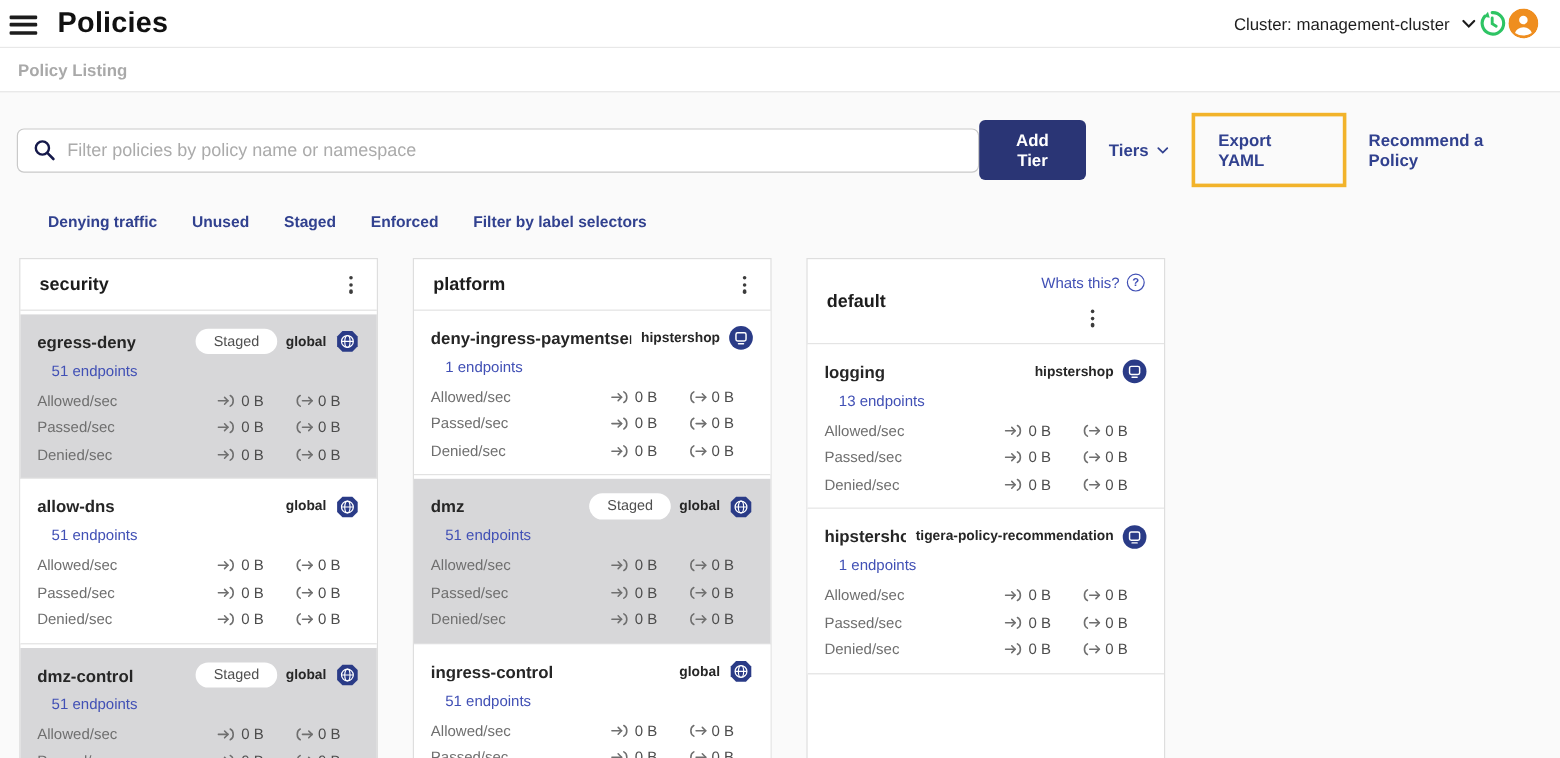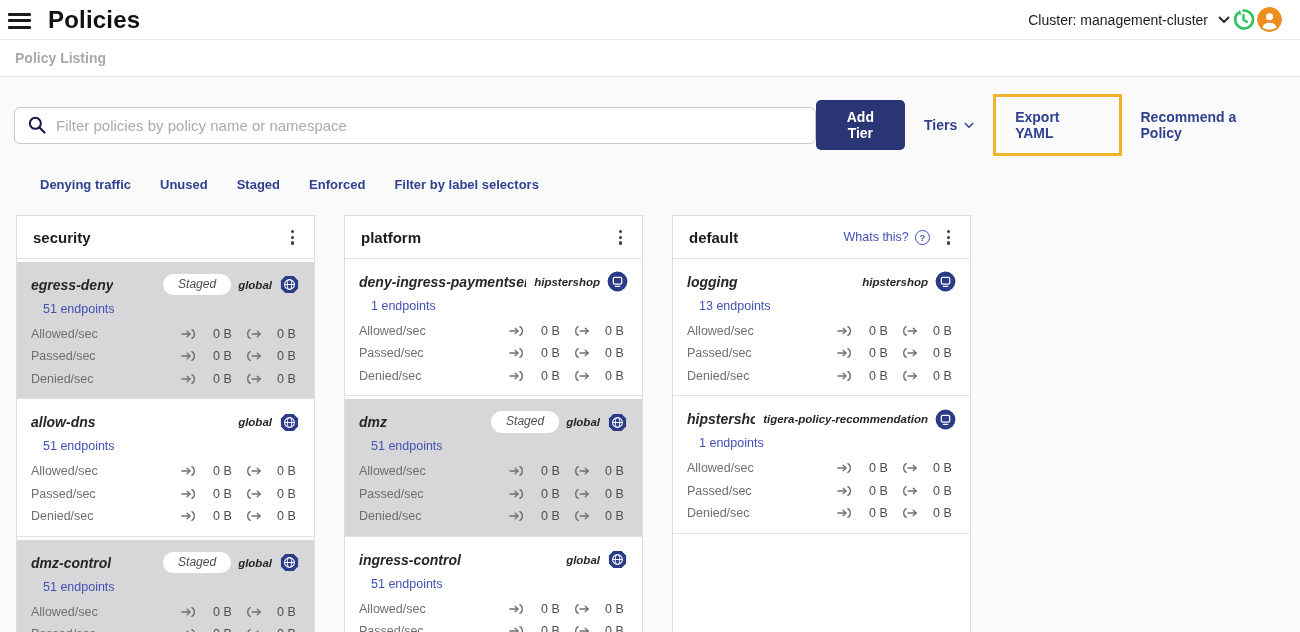--- a/index.html
+++ b/index.html
@@ -60,42 +60,42 @@
 
   .filters{display:flex;align-items:flex-end;gap:29px;padding:0 40px;margin-top:21px;}
   .filter-link{color:var(--c-link);font-size:13px;font-weight:600;cursor:pointer;}
 
   
   .board{display:flex;gap:29px;padding:23px 0 0 16px;align-items:flex-start;}
   .tier{width:299px;background:#fff;border:1px solid var(--c-border);min-height:470px;}
   .tier-header{display:flex;align-items:center;padding:12px 16px 11px;
     border-bottom:1px solid var(--c-border);}
   .tier-name{font-size:15px;font-weight:700;color:#1c1c1c;}
-  .tier-header-right{margin-left:auto;display:flex;align-items:center;gap:13px;}
+  .tier-header-right{margin-left:auto;display:flex;align-items:center;gap:13px;flex-direction:column;}
   .help-link{display:flex;align-items:center;gap:6px;color:var(--c-endpoint);
     font-size:12.5px;cursor:pointer;}
   .q-circle{width:15px;height:15px;border:1.3px solid var(--c-endpoint);border-radius:50%;
     display:flex;align-items:center;justify-content:center;font-size:9.5px;font-weight:700;}
   .kebab{cursor:pointer;display:flex;flex-direction:column;gap:2.5px;padding:2px 4px;}
   .kebab i{width:3.2px;height:3.2px;border-radius:50%;background:#3c3c3c;}
 
   .policy{padding:11px 14px 8px;border-bottom:1px solid #e2e2e2;cursor:pointer;background:#fff;}
   .policy.staged-bg{background:var(--c-staged-bg);border-top:3px solid #fff;}
-  .policy-top{display:flex;align-items:center;gap:8px;min-height:24px;font-style:italic;}
+  .policy-top{display:flex;align-items:center;gap:8px;min-height:24px;}
   .policy-name{font-size:14px;font-weight:600;color:#262626;white-space:nowrap;
     overflow:hidden;flex:0 1 auto;min-width:0;}
   .policy-top-right{margin-left:auto;display:flex;align-items:center;gap:7px;flex-shrink:0;}
   .pill{background:#fff;color:#4f4f4f;font-size:12px;border-radius:999px;
     padding:3px 15px;line-height:1.3;}
   .scope-label{font-size:11.5px;font-weight:600;color:#262626;white-space:nowrap;}
   .endpoints{color:var(--c-endpoint);font-size:12.5px;margin:5px 12px 7px;display:inline-block;cursor:pointer;}
   .stat-row{display:flex;align-items:center;height:22.5px;font-size:12.5px;}
   .stat-label{color:var(--c-gray);}
   .stat-vals{margin-left:auto;display:flex;gap:9px;}
-  .stat-pair{width:55px;display:flex;align-items:center;gap:15px;color:#4d4d4d;}
+  .stat-pair{width:55px;display:flex;align-items:center;gap:3px;color:#4d4d4d;}
   .stat-pair svg{flex-shrink:0;}
   .scope-icon{width:21px;height:21px;flex-shrink:0;display:flex;}
 </style>
 </head>
 <body>
 
 <div class="topbar">
   <div class="hamburger">
     <span></span>
       <span></span>

